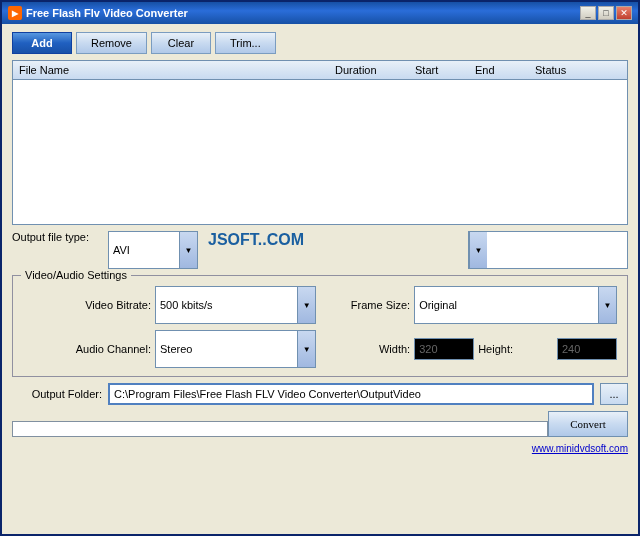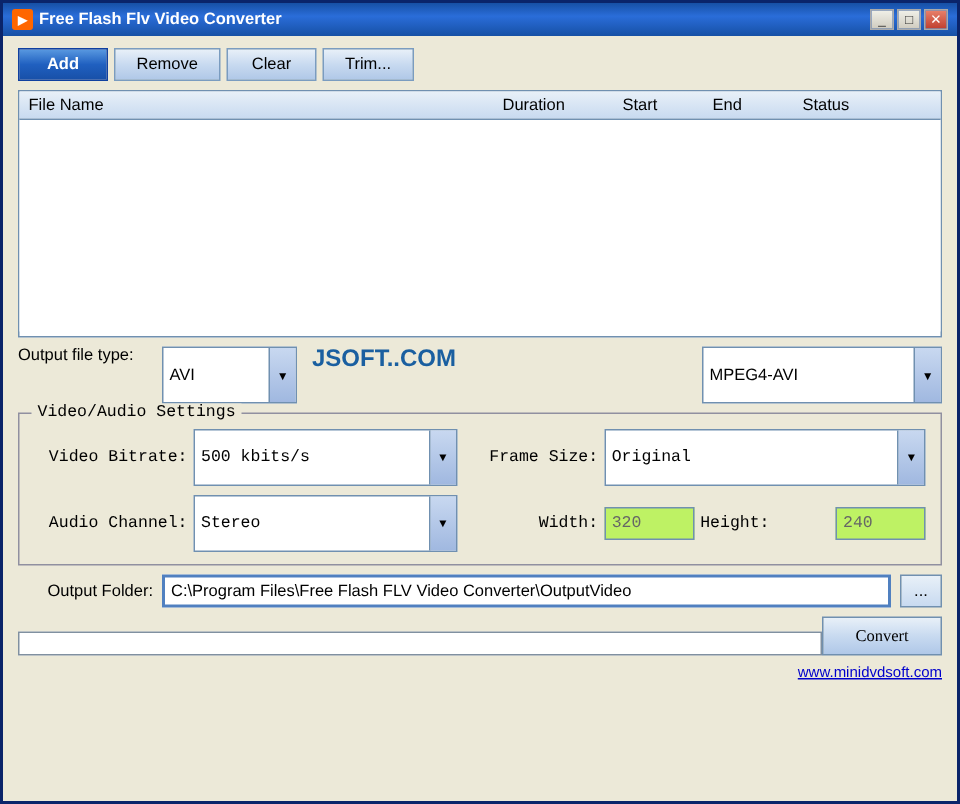--- a/index.html
+++ b/index.html
@@ -183,24 +183,23 @@
     .watermark {
       color: #1a5fa0;
       font-size: 16px;
       font-weight: bold;
       margin-left: 4px;
     }
 
     
     .settings-group {
       border: 1px solid #9090a0;
-      padding: 6px 10px 8px 2px;
+      padding: 6px 10px 8px 28px;
       position: relative;
       background: #ece9d8;
-      font-family: Liberation Mono, monospace;
     }
 
     .group-legend {
       position: absolute;
       top: -7px;
       left: 8px;
       background: #ece9d8;
       padding: 0 4px;
       font-size: 11px;
       color: #000;
@@ -216,21 +215,21 @@
 
     .settings-label {
       text-align: right;
       color: #000;
       font-size: 11px;
     }
 
     .input-field {
       height: 22px;
       border: 1px solid #7090b0;
-      background: #bef264;
+      background: #000000;
       padding: 0 4px;
       font-size: 11px;
       color: #666;
       width: 100%;
       display: flex;
       align-items: center;
     }
 
     .width-height-row {
       display: flex;
@@ -353,21 +352,20 @@
     </div>
 
     <div class="output-row">
       <span class="output-label">Output file type:</span>
       <div class="select-wrapper" style="width:90px;">
         <span class="select-text">AVI</span>
         <div class="select-arrow">▼</div>
       </div>
       <span class="watermark">JSOFT..COM</span>
       <div class="select-wrapper" style="width:160px; margin-left: auto;">
-        <span class="select-text">MPEG4-AVI</span>
         <div class="select-arrow">▼</div>
       </div>
     </div>
 
     <div class="settings-group">
       <span class="group-legend">Video/Audio Settings</span>
       <div class="settings-grid">
 
         <span class="settings-label">Video Bitrate:</span>
         <div class="select-wrapper">

